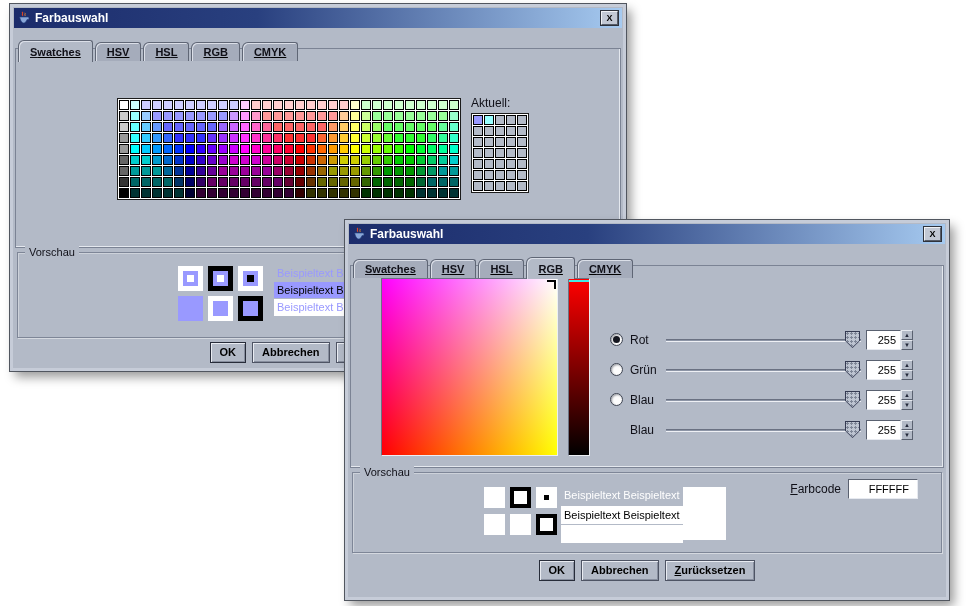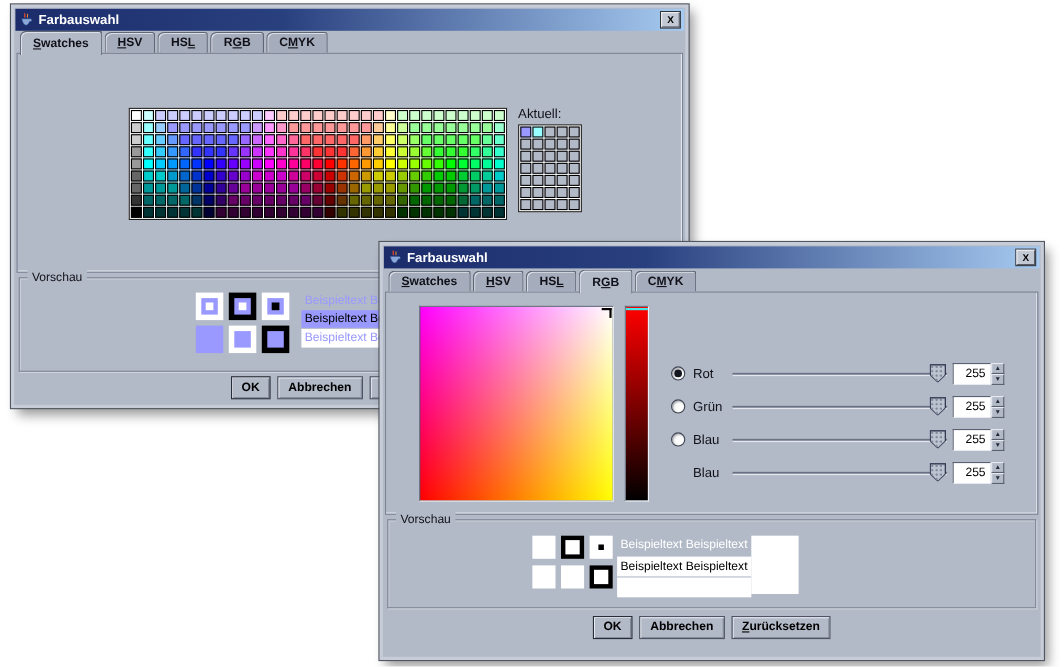--- a/index.html
+++ b/index.html
@@ -32,21 +32,21 @@
   .closebtn {
     position:absolute; right:4px; top:3px; width:17px; height:14px;
     background:#c2c8d4;
     border:1px solid; border-color:#f0f2f6 #565c68 #565c68 #f0f2f6;
     box-shadow:0 0 0 1px #2e323b;
     font-size:9px; font-weight:bold; line-height:12px; text-align:center; color:#000;
     padding:0; cursor:default;
   }
 
   
-  .tabs { position:absolute; left:5px; top:21px; display:flex; align-items:center; gap:2px; z-index:3; height:21px; }
+  .tabs { position:absolute; left:5px; top:21px; display:flex; align-items:flex-end; gap:2px; z-index:3; height:33px;text-decoration:underline; }
   .win-front .tabs { top:22px; }
   .tab {
     background:#a5acbb;
     border:1px solid #5f6675; border-bottom:none;
     border-radius:6px 3px 0 0;
     box-shadow:inset 1px 1px 0 #dbdfe8;
     padding:3px 11px 3px 11px;
     font-size:11px; font-weight:bold; color:#101018;
     white-space:nowrap; height:19px; line-height:13px;
   }
@@ -628,20 +628,24 @@
           <div class="thumb"></div>
           <div class="spin">
             <div class="spinval">255</div>
             <div class="spinbtns">
               <div class="sb">▲</div>
               <div class="sb">▼</div>
             </div>
           </div>
         </div>
       </div>
+    <div class="farbcode-row">
+      <span class="farbcode-label"><u id="fc-mn">F</u><span id="fc-rest">arbcode</span></span>
+      <div class="farbcode-field">FFFFFF</div>
+    </div>
   </div>
   <div class="groupbox gb-front" id="gb-front">
     <div class="legend">Vorschau</div>
   <div class="psw" style="left: 131px; top: 14px; width: 21px; height: 21px; background: rgb(255, 255, 255);">
         <div class="mid" style="inset: 4px; background: rgb(255, 255, 255);"></div>
         <div class="dot" style="inset: 8px; background: rgb(255, 255, 255);"></div>
       </div>
       <div class="psw" style="left: 157px; top: 14px; width: 21px; height: 21px; background: rgb(0, 0, 0);">
         <div class="mid" style="inset: 4px; background: rgb(255, 255, 255);"></div>
         <div class="dot" style="inset: 8px; background: rgb(255, 255, 255);"></div>

